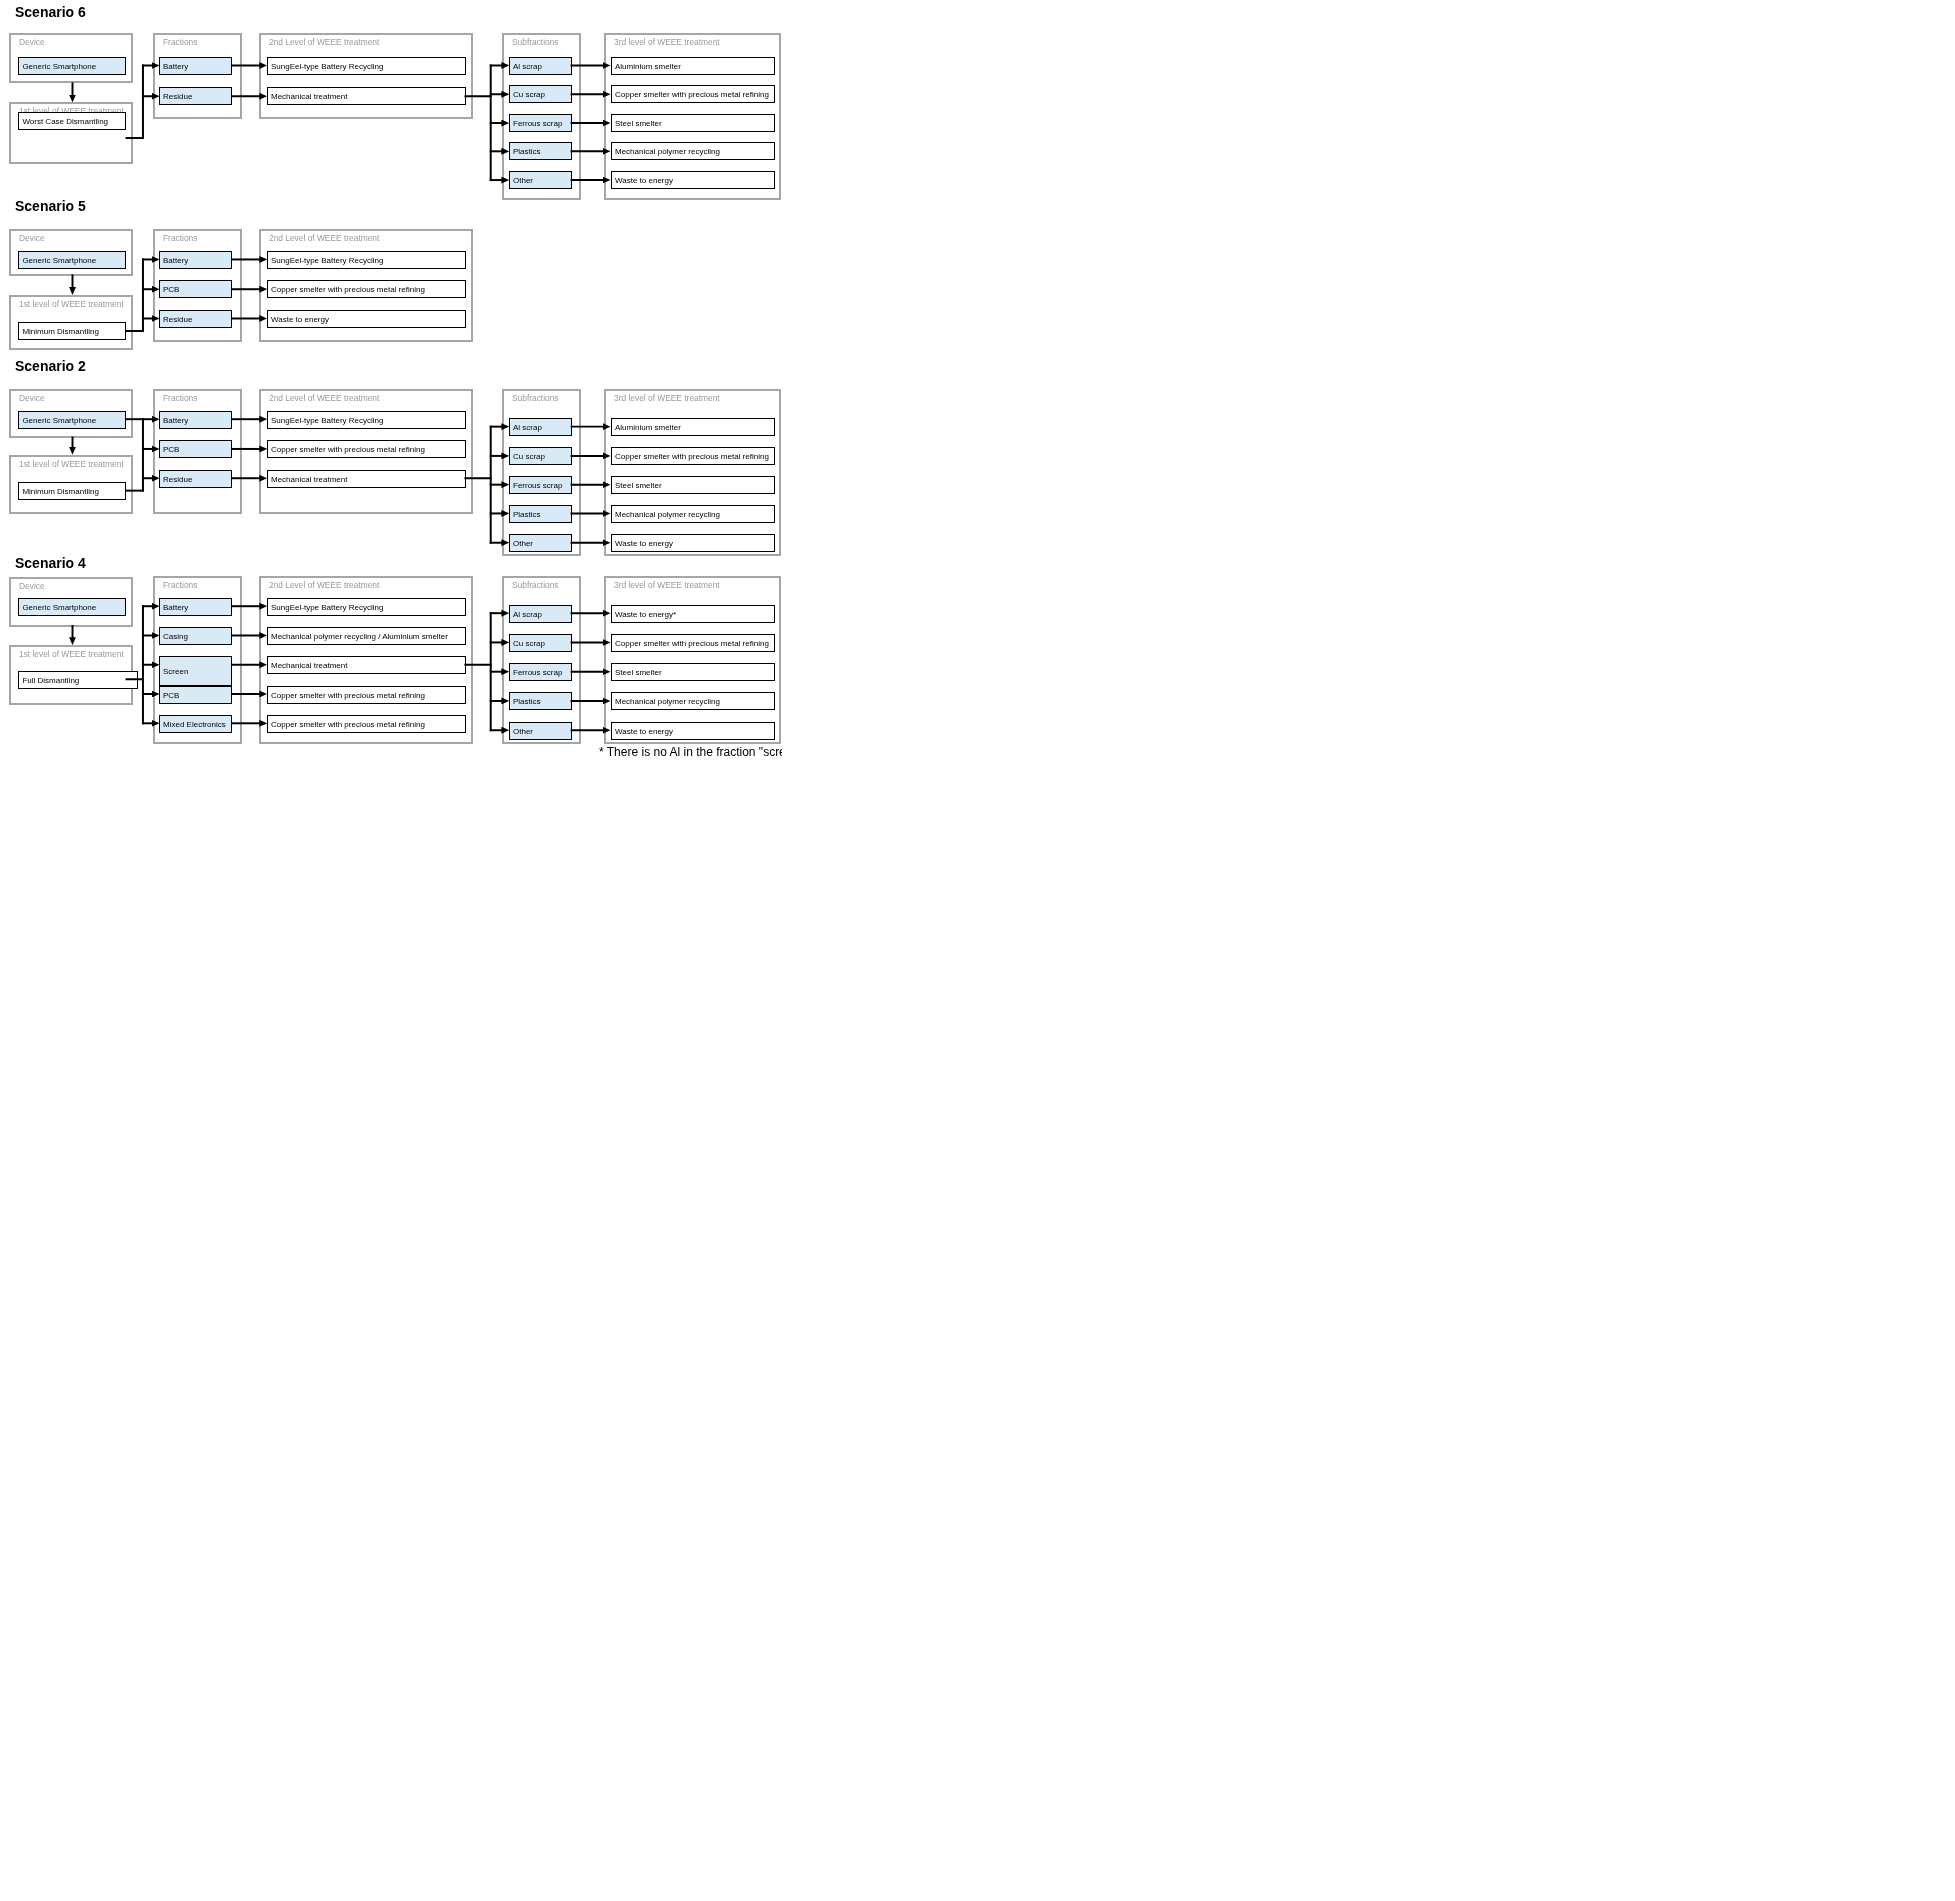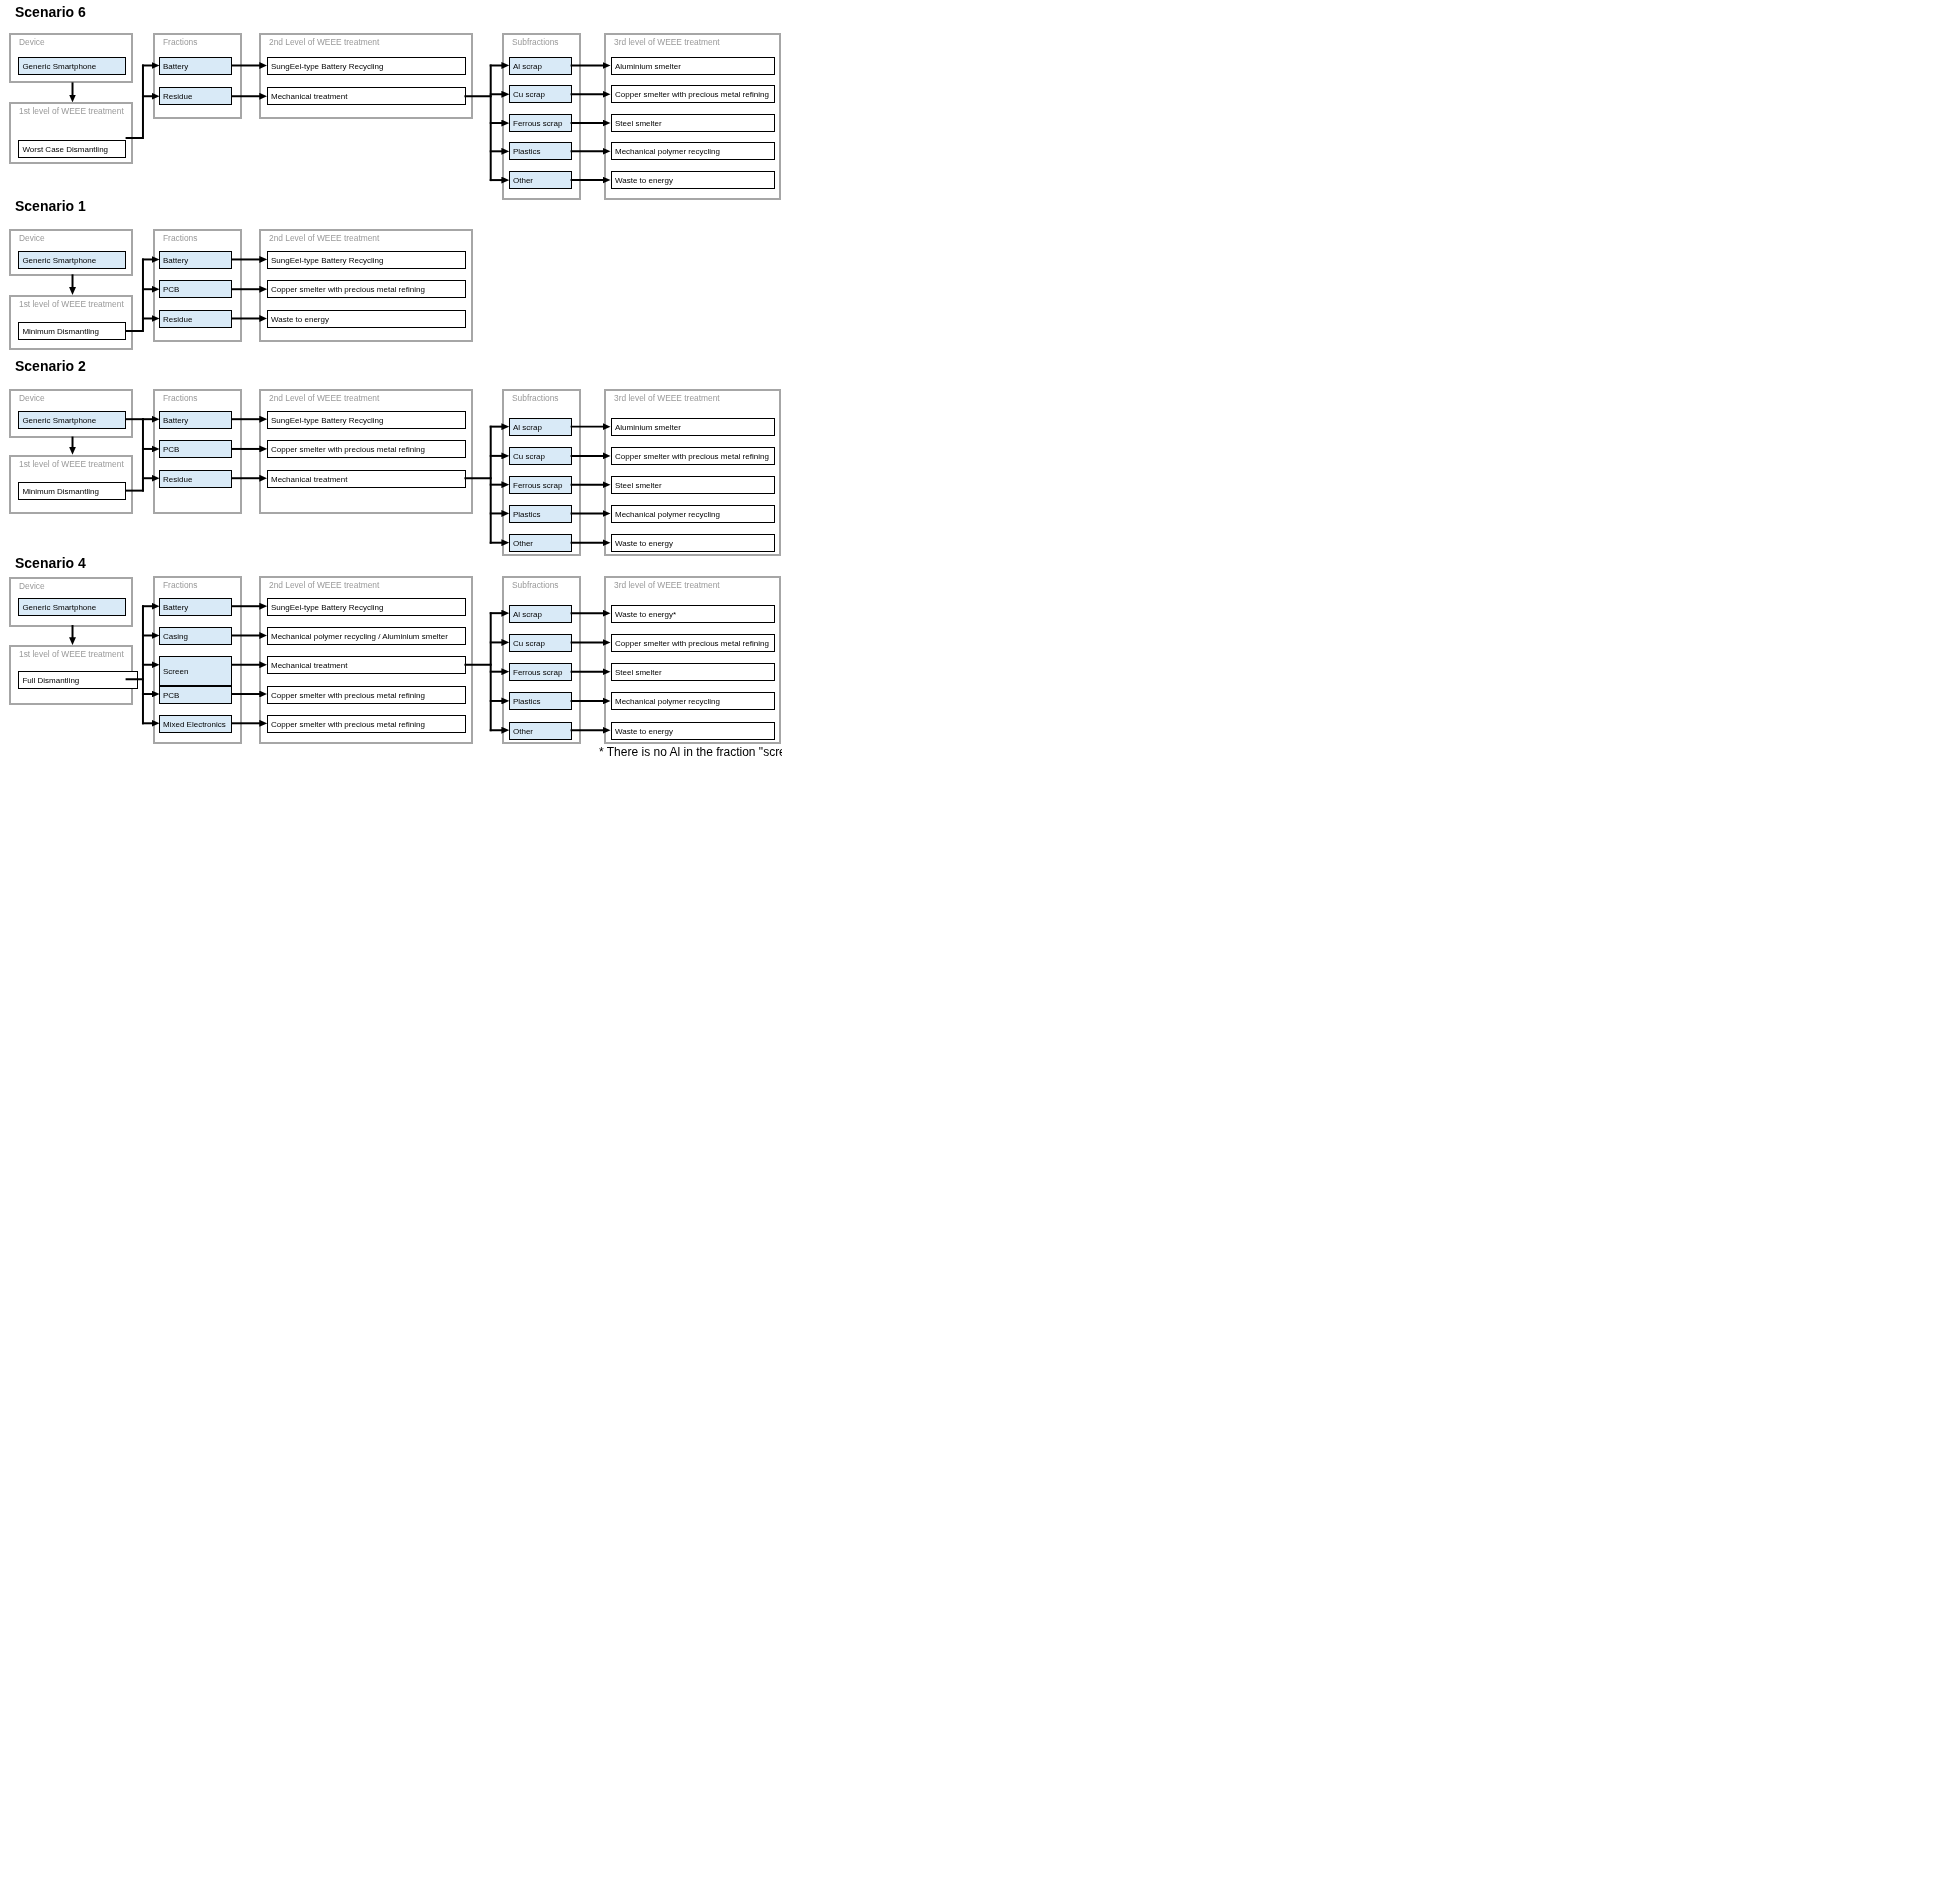--- a/index.html
+++ b/index.html
@@ -107,21 +107,21 @@
         <path d="M1152 1472 L1215 1472" marker-end="url(#ah)"></path>
       </g>
     </svg>
   <div class="footnote">* There is no Al in the fraction "screen".</div>
 <div class="sctitle" style="left: 15px; top: 4px;">Scenario 6</div>
     <div class="container" style="left: 9px; top: 33px; width: 124px; height: 50px;"></div>
     <div class="clabel" style="left: 19px; top: 37px;">Device</div>
     <div class="box fill" style="left: 18.4px; top: 57px; width: 108px; height: 18px;">Generic Smartphone</div>
     <div class="container" style="left: 9px; top: 102px; width: 124px; height: 62px;"></div>
     <div class="clabel" style="left: 19px; top: 106px;">1st level of WEEE treatment</div>
-    <div class="box" style="left: 18.4px; top: 140px; width: 108px; height: 18px;">Worst Case Dismantling</div>
+    <div class="box" style="left: 18.4px; top: 112px; width: 108px; height: 18px;">Worst Case Dismantling</div>
     <div class="container" style="left: 153px; top: 33px; width: 89px; height: 86px;"></div>
     <div class="clabel" style="left: 163px; top: 37px;">Fractions</div>
     <div class="container" style="left: 259px; top: 33px; width: 214px; height: 86px;"></div>
     <div class="clabel" style="left: 269px; top: 37px;">2nd Level of WEEE treatment</div>
     <div class="box fill" style="left: 159px; top: 57px; width: 73px; height: 18px;">Battery</div>
     <div class="box" style="left: 267px; top: 57px; width: 199px; height: 18px;">SungEel-type Battery Recycling</div>
     <div class="box fill" style="left: 159px; top: 87px; width: 73px; height: 18px;">Residue</div>
     <div class="box" style="left: 267px; top: 87px; width: 199px; height: 18px;">Mechanical treatment</div>
     <div class="container" style="left: 502px; top: 33px; width: 79px; height: 167px;"></div>
     <div class="clabel" style="left: 512px; top: 37px;">Subfractions</div>
@@ -130,21 +130,21 @@
     <div class="box fill" style="left: 509px; top: 57px; width: 63px; height: 18px;">Al scrap</div>
     <div class="box" style="left: 611px; top: 57px; width: 164px; height: 18px;">Aluminium smelter</div>
     <div class="box fill" style="left: 509px; top: 85px; width: 63px; height: 18px;">Cu scrap</div>
     <div class="box" style="left: 611px; top: 85px; width: 164px; height: 18px;">Copper smelter with precious metal refining</div>
     <div class="box fill" style="left: 509px; top: 114px; width: 63px; height: 18px;">Ferrous scrap</div>
     <div class="box" style="left: 611px; top: 114px; width: 164px; height: 18px;">Steel smelter</div>
     <div class="box fill" style="left: 509px; top: 142px; width: 63px; height: 18px;">Plastics</div>
     <div class="box" style="left: 611px; top: 142px; width: 164px; height: 18px;">Mechanical polymer recycling</div>
     <div class="box fill" style="left: 509px; top: 171px; width: 63px; height: 18px;">Other</div>
     <div class="box" style="left: 611px; top: 171px; width: 164px; height: 18px;">Waste to energy</div>
-    <div class="sctitle" style="left: 15px; top: 198px;">Scenario 1</div>
+    <div class="sctitle" style="left: 15px; top: 198px;">Scenario 5</div>
     <div class="container" style="left: 9px; top: 229px; width: 124px; height: 47px;"></div>
     <div class="clabel" style="left: 19px; top: 233px;">Device</div>
     <div class="box fill" style="left: 18.4px; top: 251px; width: 108px; height: 18px;">Generic Smartphone</div>
     <div class="container" style="left: 9px; top: 295px; width: 124px; height: 55px;"></div>
     <div class="clabel" style="left: 19px; top: 299px;">1st level of WEEE treatment</div>
     <div class="box" style="left: 18.4px; top: 322px; width: 108px; height: 18px;">Minimum Dismantling</div>
     <div class="container" style="left: 153px; top: 229px; width: 89px; height: 113px;"></div>
     <div class="clabel" style="left: 163px; top: 233px;">Fractions</div>
     <div class="container" style="left: 259px; top: 229px; width: 214px; height: 113px;"></div>
     <div class="clabel" style="left: 269px; top: 233px;">2nd Level of WEEE treatment</div>

